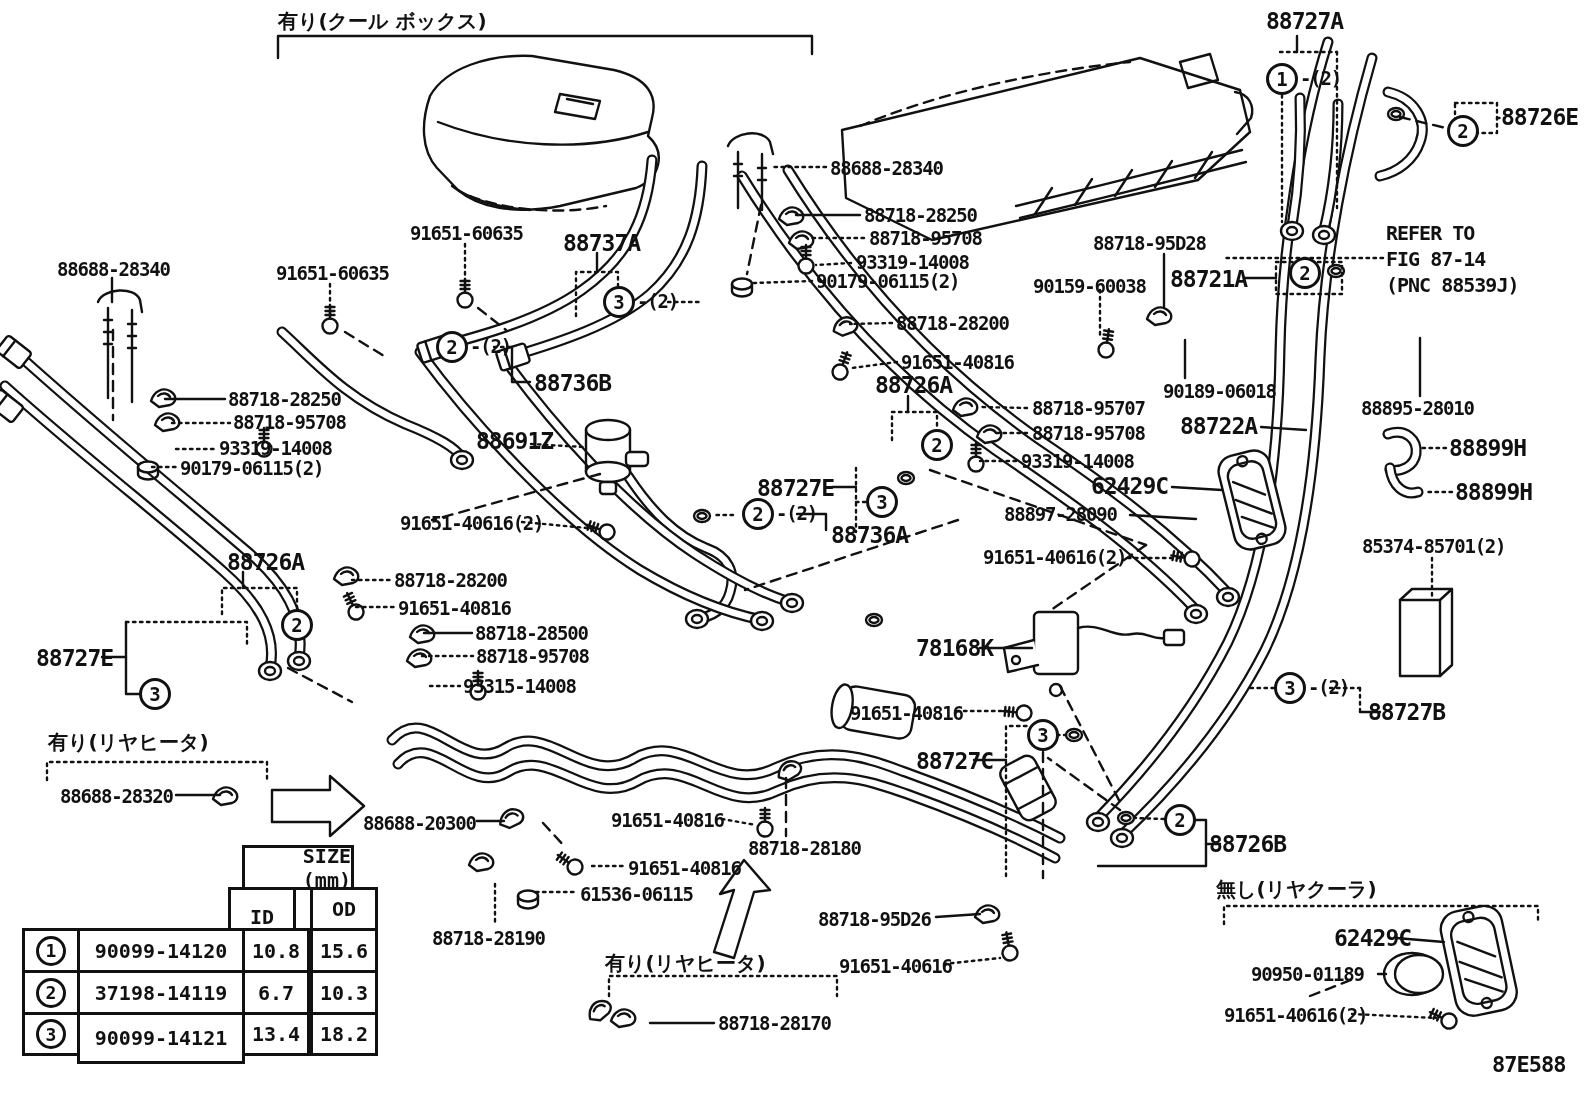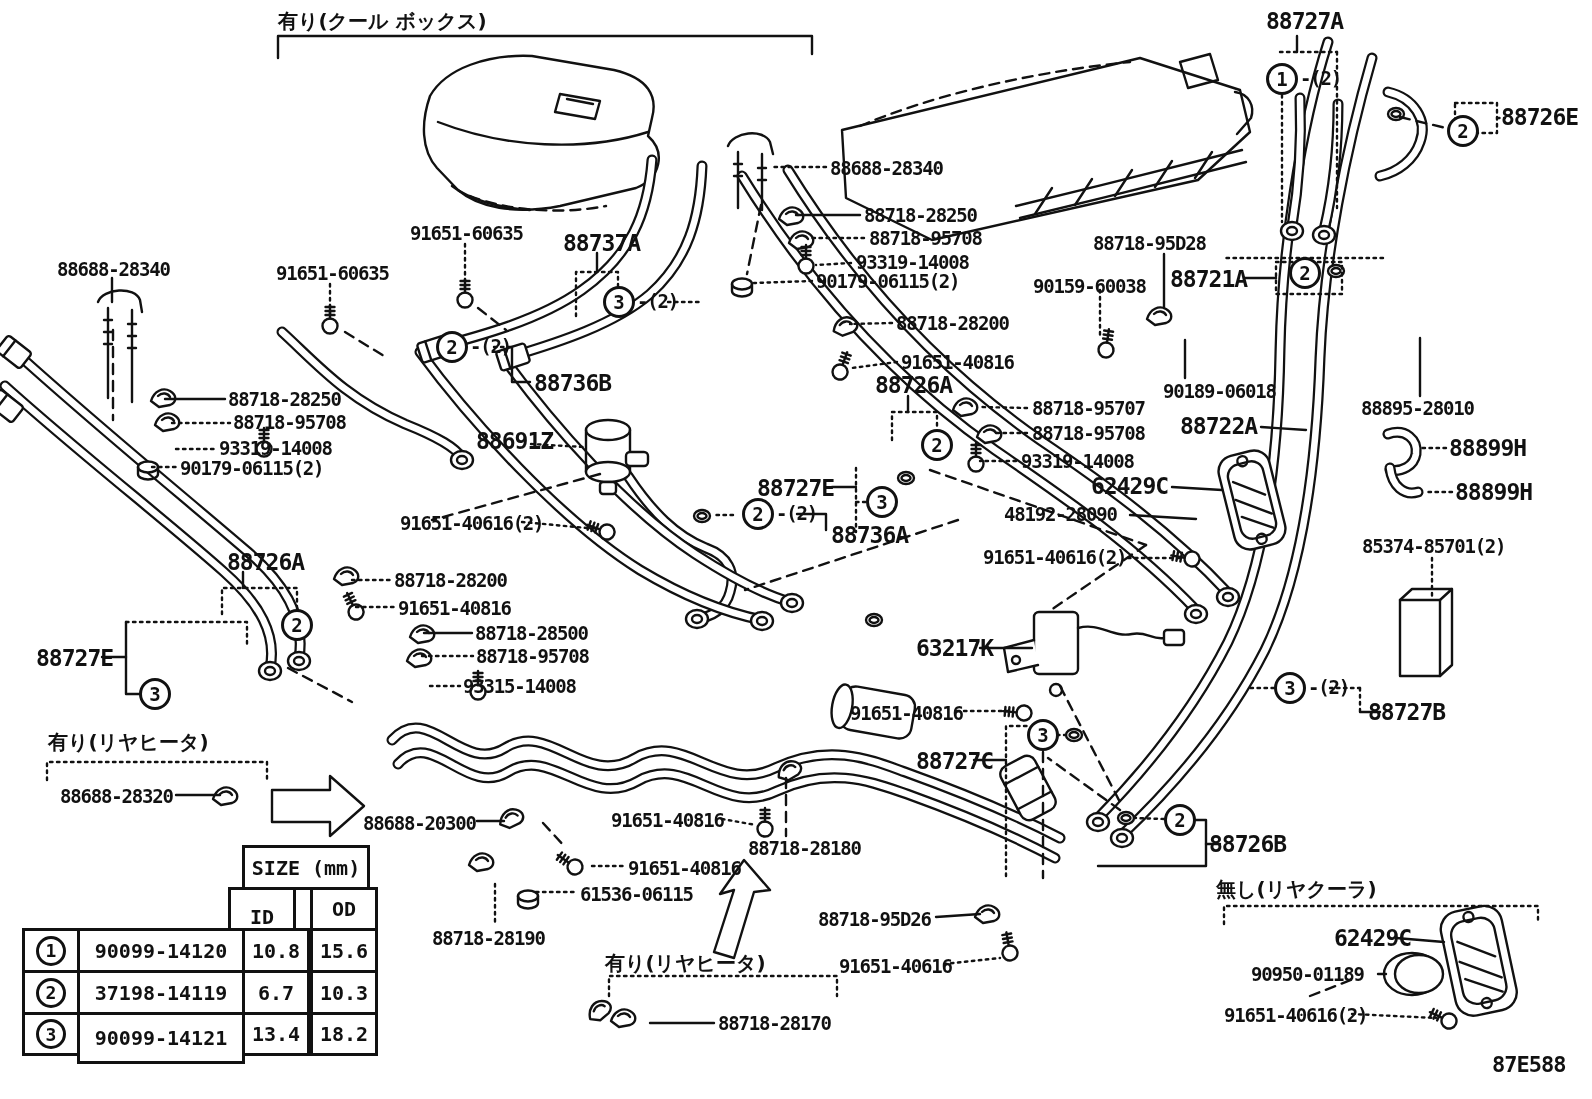--- a/index.html
+++ b/index.html
@@ -416,40 +416,40 @@
       <div class="lbl b" style="left: 1180px; top: 413px;">88722A</div>
       <div class="lbl s" style="left: 1143px; top: 380px; margin-left: 20px;">90189-06018</div>
       <div class="lbl s" style="left: 1361px; top: 397px;">88895-28010</div>
       <div class="lbl b" style="left: 1449px; top: 435px;">88899H</div>
       <div class="lbl b" style="left: 1455px; top: 479px;">88899H</div>
       <div class="lbl b" style="left: 875px; top: 372px;">88726A</div>
       <div class="lbl s" style="left: 1032px; top: 397px;">88718-95707</div>
       <div class="lbl s" style="left: 1032px; top: 422px;">88718-95708</div>
       <div class="lbl s" style="left: 1021px; top: 450px;">93319-14008</div>
       <div class="lbl b" style="left: 1091px; top: 473px;">62429C</div>
-      <div class="lbl s" style="left: 1004px; top: 503px;">48192-28090</div>
+      <div class="lbl s" style="left: 1004px; top: 503px;">88897-28090</div>
       <div class="lbl s" style="left: 983px; top: 546px;">91651-40616(2)</div>
       <div class="lbl s" style="left: 1362px; top: 535px;">85374-85701(2)</div>
       <div class="lbl b" style="left: 534px; top: 370px;">88736B</div>
       <div class="lbl b" style="left: 476px; top: 428px;">88691Z</div>
       <div class="lbl b" style="left: 757px; top: 475px;">88727E</div>
       <div class="lbl b" style="left: 831px; top: 522px;">88736A</div>
       <div class="lbl s" style="left: 400px; top: 512px;">91651-40616(2)</div>
       <div class="lbl b" style="left: 227px; top: 549px;">88726A</div>
       <div class="lbl s" style="left: 228px; top: 388px;">88718-28250</div>
       <div class="lbl s" style="left: 233px; top: 411px;">88718-95708</div>
       <div class="lbl s" style="left: 219px; top: 437px;">93319-14008</div>
       <div class="lbl s" style="left: 180px; top: 457px;">90179-06115(2)</div>
       <div class="lbl s" style="left: 394px; top: 569px;">88718-28200</div>
       <div class="lbl s" style="left: 398px; top: 597px;">91651-40816</div>
       <div class="lbl s" style="left: 475px; top: 622px;">88718-28500</div>
       <div class="lbl s" style="left: 476px; top: 645px;">88718-95708</div>
       <div class="lbl s" style="left: 463px; top: 675px;">93315-14008</div>
       <div class="lbl b" style="left: 36px; top: 645px;">88727E</div>
-      <div class="lbl b" style="left: 916px; top: 635px;">63217K</div>
+      <div class="lbl b" style="left: 916px; top: 635px;">78168K</div>
       <div class="lbl s" style="left: 850px; top: 702px;">91651-40816</div>
       <div class="lbl b" style="left: 916px; top: 748px;">88727C</div>
       <div class="lbl b" style="left: 1368px; top: 699px;">88727B</div>
       <div class="lbl jp" style="left: 48px; top: 729px;">有り(リヤヒータ)</div>
       <div class="lbl s" style="left: 60px; top: 785px;">88688-28320</div>
       <div class="lbl s" style="left: 363px; top: 812px;">88688-20300</div>
       <div class="lbl s" style="left: 611px; top: 809px;">91651-40816</div>
       <div class="lbl s" style="left: 748px; top: 837px;">88718-28180</div>
       <div class="lbl s" style="left: 628px; top: 857px;">91651-40816</div>
       <div class="lbl s" style="left: 580px; top: 883px;">61536-06115</div>
@@ -479,23 +479,28 @@
       <div class="callout" style="left: 921px; top: 429px;">2</div>
       <div class="callout" style="left: 866px; top: 486px;">3</div>
       <div class="callout" style="left: 281px; top: 609px;">2</div>
       <div class="callout" style="left: 139px; top: 678px;">3</div>
       <div class="callout" style="left: 1027px; top: 719px;">3</div>
       <div class="callout" style="left: 1274px; top: 672px;">3</div>
       <div class="lbl s" style="left: 1308px; top: 676px;">-(2)</div>
       <div class="callout" style="left: 1164px; top: 804px;">2</div>
     </div>
 
+<div id="refer" style="left: 1386px; top: 220px;">
+  <span>REFER TO</span>
+  <span>FIG 87-14</span>
+  <span>(PNC 88539J)</span>
+</div>
 
 <div id="size-table">
-      <div class="cell" style="left: 242px; top: 845px; width: 128px; height: 45px;">SIZE (mm)</div>
+      <div class="cell" style="left: 242px; top: 845px; width: 112px; height: 45px; text-align: right;">SIZE (mm)</div>
       <div class="cell" style="left: 228px; top: 887px; width: 68px; height: 60px;">ID</div>
       <div class="cell" style="left: 310px; top: 887px; width: 68px; height: 44px;">OD</div>
       <div class="cell" style="left: 22px; top: 928px; width: 58px; height: 45px;">
         <span class="circ">1</span>
       </div>
       <div class="cell" style="left: 77px; top: 928px; width: 168px; height: 45px;">90099-14120</div>
       <div class="cell" style="left: 242px; top: 928px; width: 68px; height: 45px;">10.8</div>
       <div class="cell" style="left: 310px; top: 928px; width: 68px; height: 45px;">15.6</div>
       <div class="cell" style="left: 22px; top: 970px; width: 58px; height: 45px;">
         <span class="circ">2</span>

